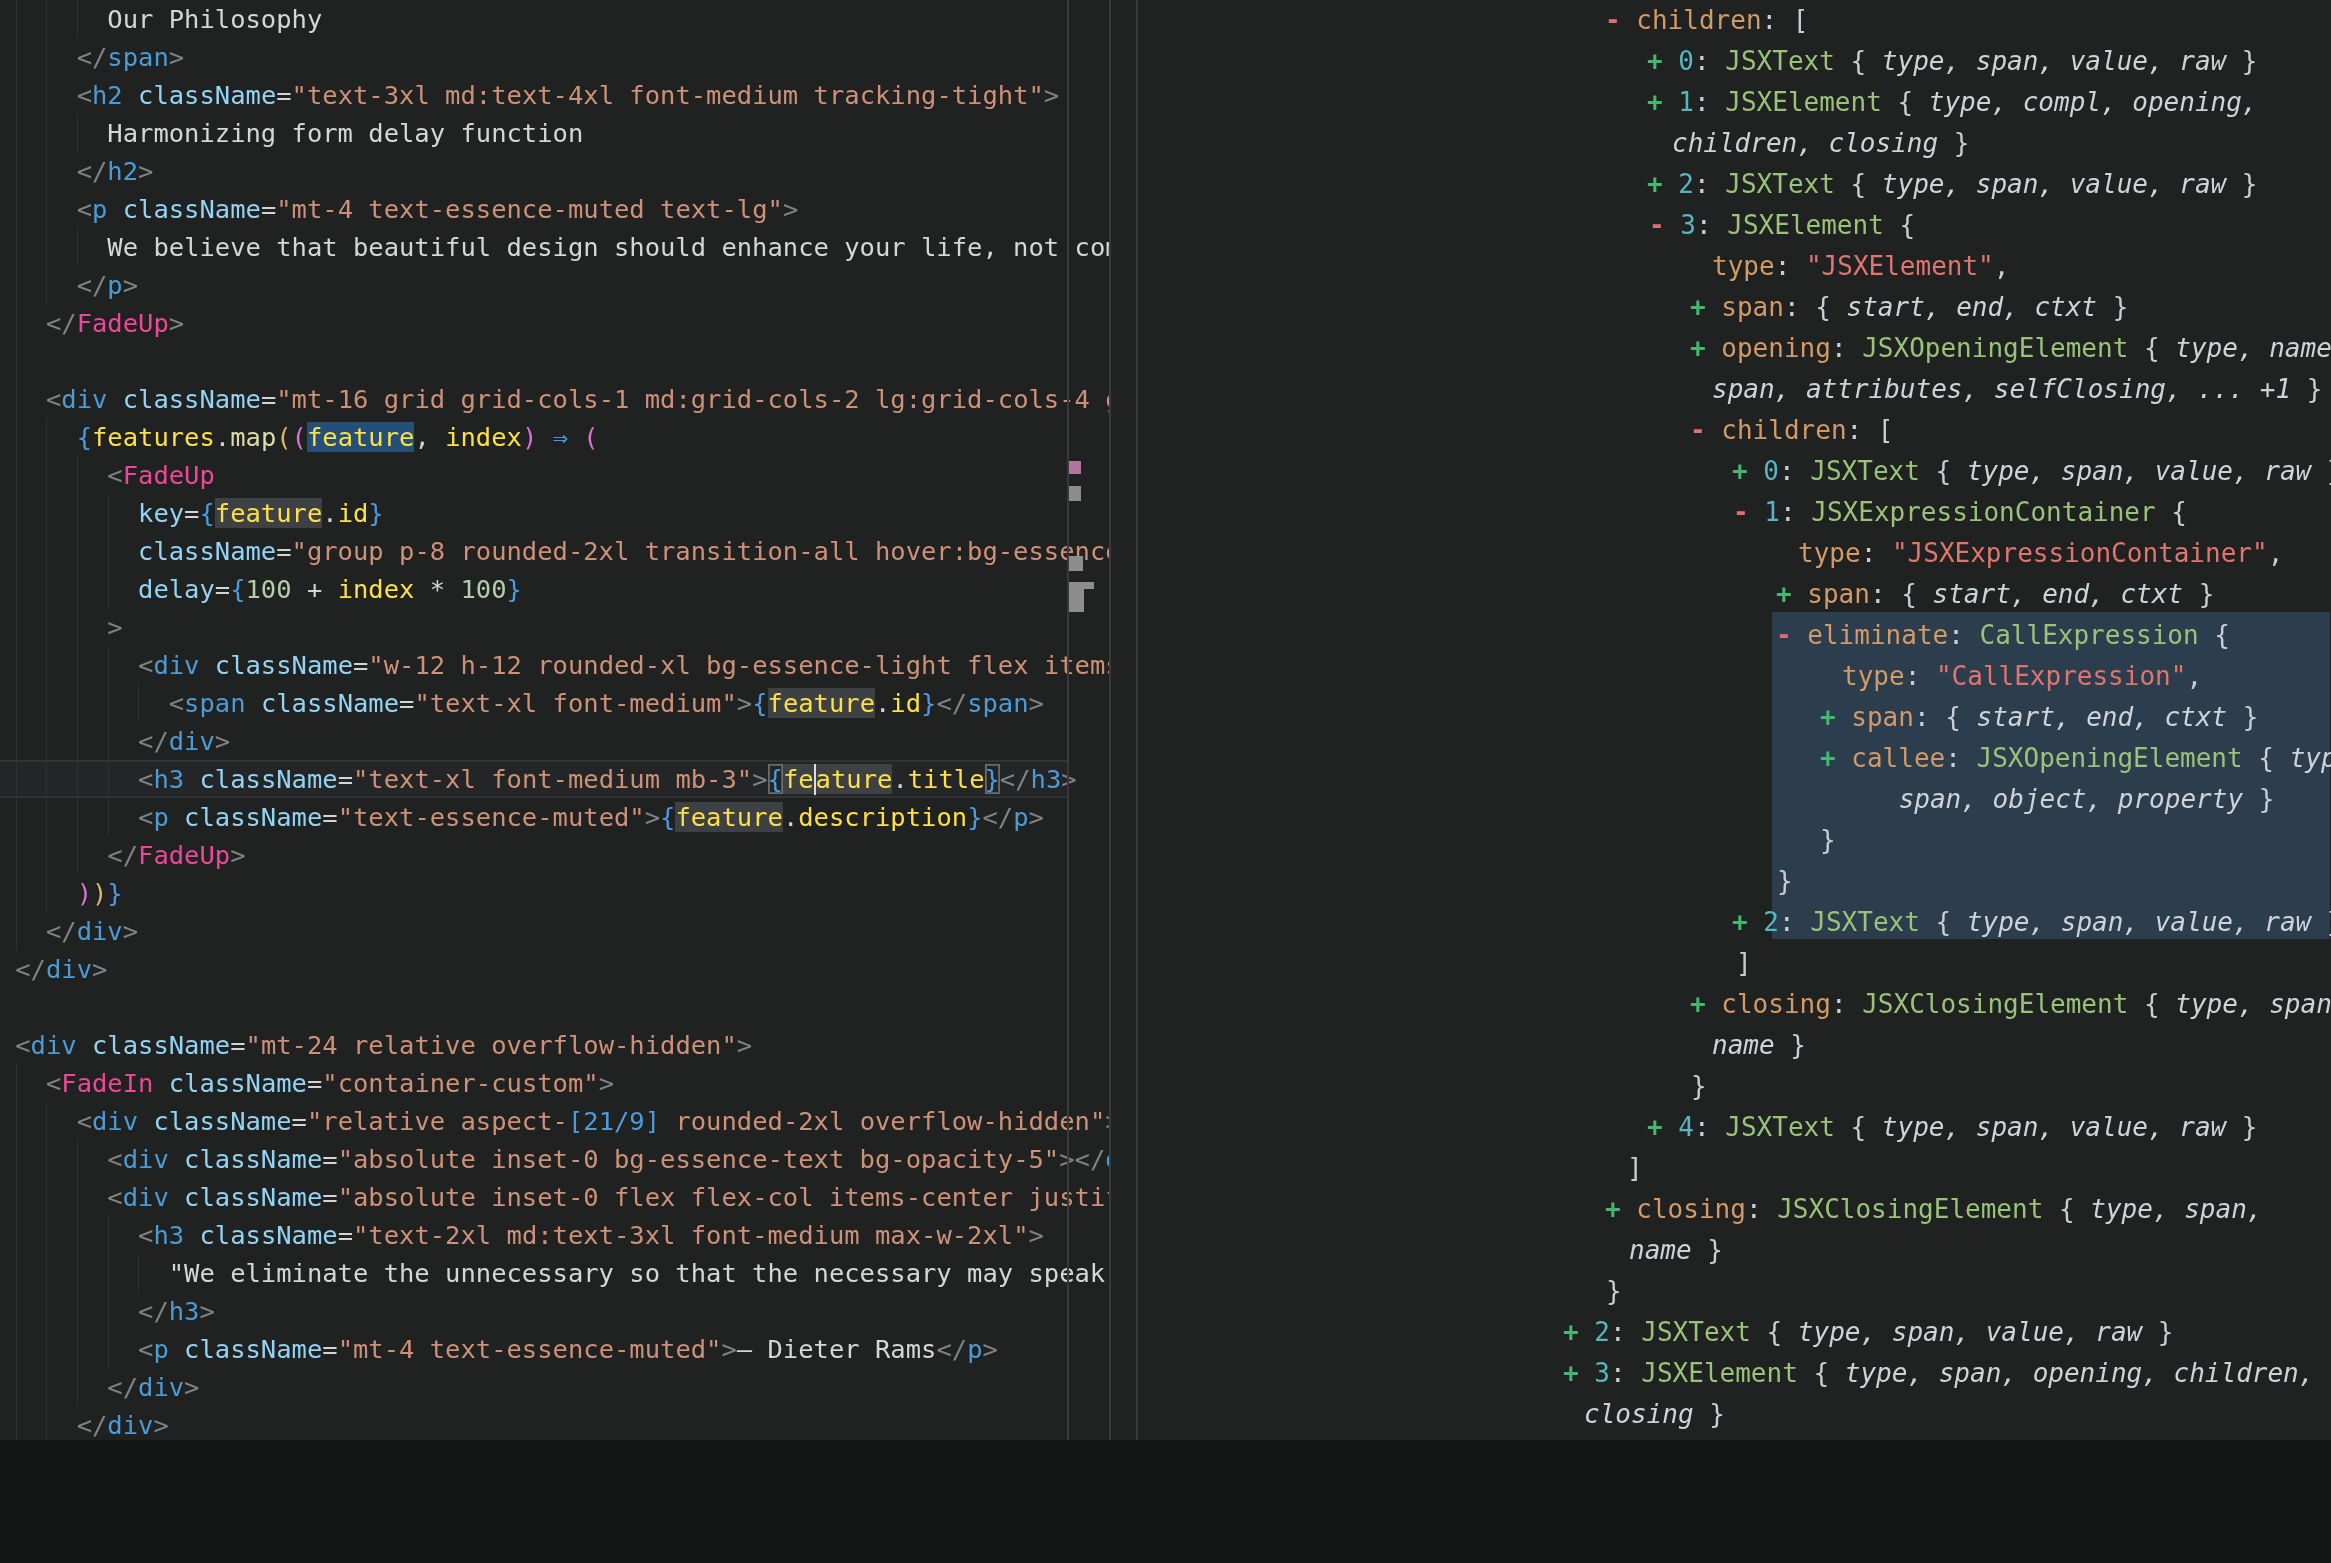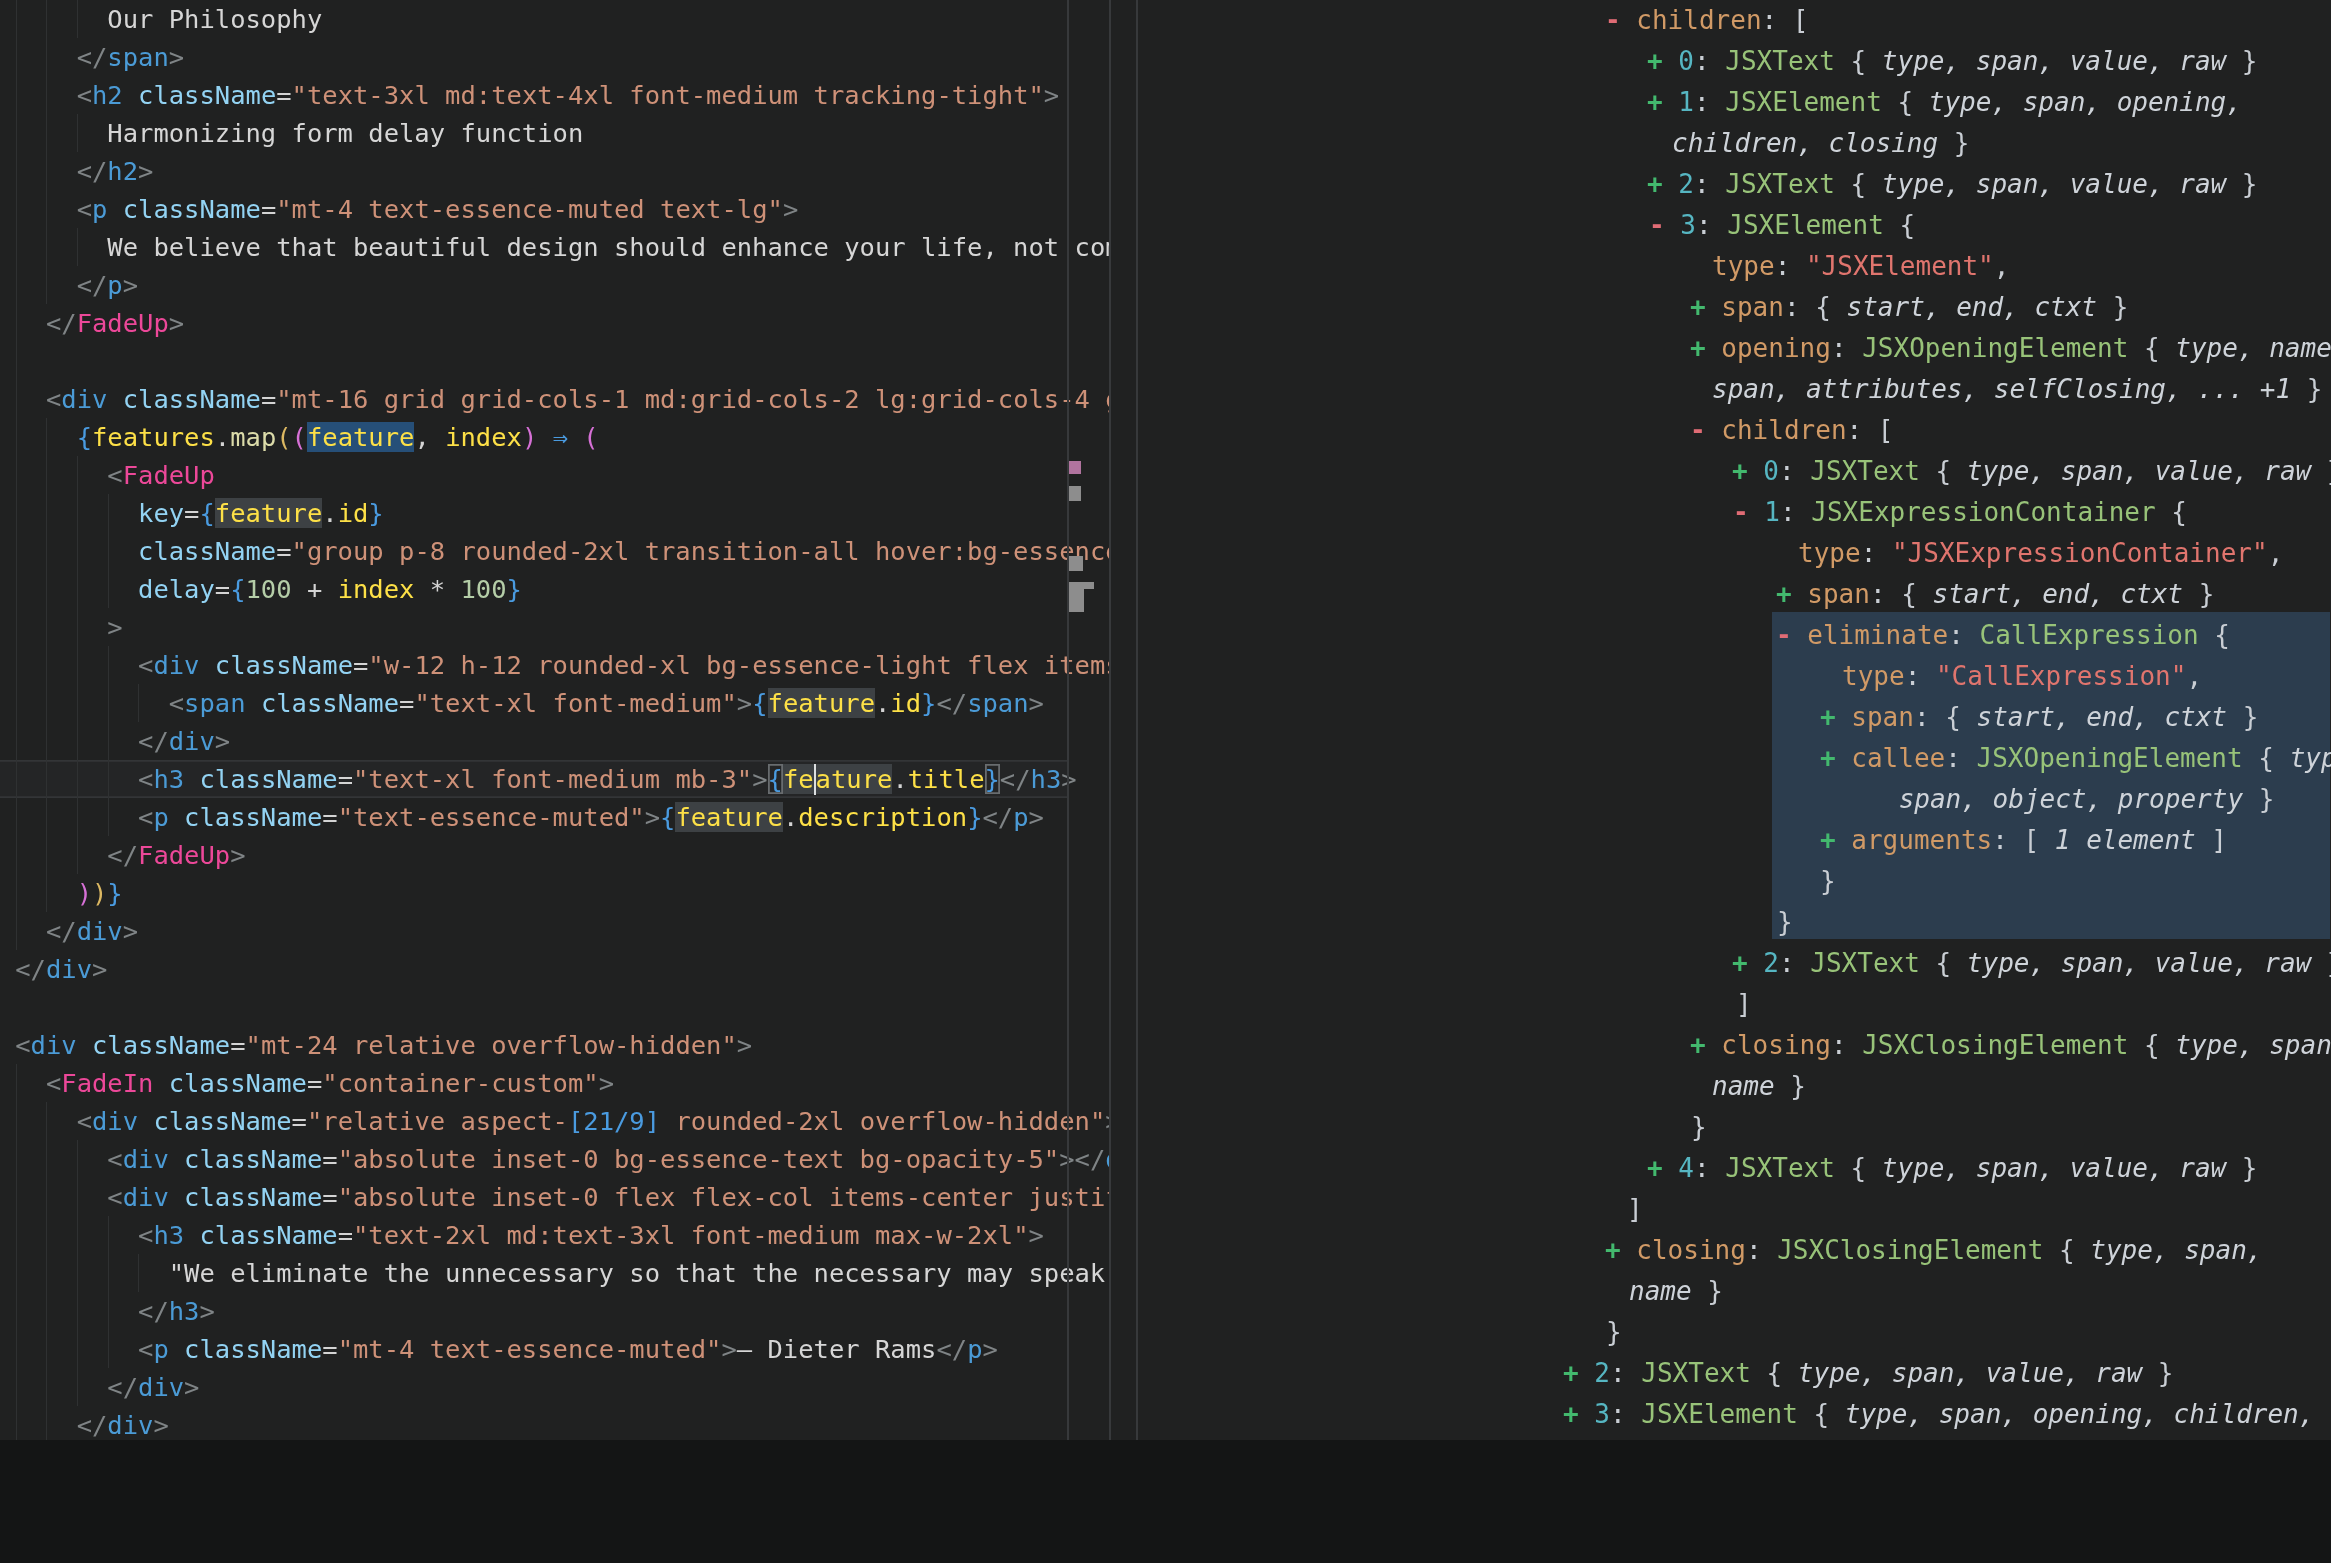--- a/index.html
+++ b/index.html
@@ -95,39 +95,38 @@
       <div class="vdiv" style="left: 1067px;"></div>
       <div class="vdiv" style="left: 1109px;"></div>
       <div class="vdiv" style="left: 1136px;"></div>
     </div>
 
   <div id="ast-pane">
     <div id="ast-highlight" style="left: 636px; top: 612px; width: 558px; height: 327px;"></div>
     <div id="ast-lines">
         <div class="al" style="padding-left: 469px;"><span class="minus">- </span><span class="key">children</span><span class="pl">: [</span></div>
         <div class="al" style="padding-left: 511px;"><span class="plus">+ </span><span class="idx">0</span><span class="pl">: </span><span class="typ">JSXText</span><span class="pl"> { </span><span class="pv">type, span, value, raw</span><span class="pl"> }</span></div>
-        <div class="al" style="padding-left: 511px;"><span class="plus">+ </span><span class="idx">1</span><span class="pl">: </span><span class="typ">JSXElement</span><span class="pl"> { </span><span class="pv">type, span, opening,</span></div>
+        <div class="al" style="padding-left: 511px;"><span class="plus">+ </span><span class="idx">1</span><span class="pl">: </span><span class="typ">JSXElement</span><span class="pl"> { </span><span class="pv">type, compl, opening,</span></div>
         <div class="al" style="padding-left: 536px;"><span class="pv">children, closing</span><span class="pl"> }</span></div>
         <div class="al" style="padding-left: 511px;"><span class="plus">+ </span><span class="idx">2</span><span class="pl">: </span><span class="typ">JSXText</span><span class="pl"> { </span><span class="pv">type, span, value, raw</span><span class="pl"> }</span></div>
         <div class="al" style="padding-left: 513px;"><span class="minus">- </span><span class="idx">3</span><span class="pl">: </span><span class="typ">JSXElement</span><span class="pl"> {</span></div>
         <div class="al" style="padding-left: 576px;"><span class="key">type</span><span class="pl">: </span><span class="strv">"JSXElement"</span><span class="pl">,</span></div>
         <div class="al" style="padding-left: 554px;"><span class="plus">+ </span><span class="key">span</span><span class="pl">: { </span><span class="pv">start, end, ctxt</span><span class="pl"> }</span></div>
         <div class="al" style="padding-left: 554px;"><span class="plus">+ </span><span class="key">opening</span><span class="pl">: </span><span class="typ">JSXOpeningElement</span><span class="pl"> { </span><span class="pv">type, name,</span></div>
         <div class="al" style="padding-left: 576px;"><span class="pv">span, attributes, selfClosing, ... +1</span><span class="pl"> }</span></div>
         <div class="al" style="padding-left: 554px;"><span class="minus">- </span><span class="key">children</span><span class="pl">: [</span></div>
         <div class="al" style="padding-left: 596px;"><span class="plus">+ </span><span class="idx">0</span><span class="pl">: </span><span class="typ">JSXText</span><span class="pl"> { </span><span class="pv">type, span, value, raw</span><span class="pl"> }</span></div>
         <div class="al" style="padding-left: 597px;"><span class="minus">- </span><span class="idx">1</span><span class="pl">: </span><span class="typ">JSXExpressionContainer</span><span class="pl"> {</span></div>
         <div class="al" style="padding-left: 662px;"><span class="key">type</span><span class="pl">: </span><span class="strv">"JSXExpressionContainer"</span><span class="pl">,</span></div>
         <div class="al" style="padding-left: 640px;"><span class="plus">+ </span><span class="key">span</span><span class="pl">: { </span><span class="pv">start, end, ctxt</span><span class="pl"> }</span></div>
         <div class="al" style="padding-left: 640px;"><span class="minus">- </span><span class="key">eliminate</span><span class="pl">: </span><span class="typ">CallExpression</span><span class="pl"> {</span></div>
         <div class="al" style="padding-left: 706px;"><span class="key">type</span><span class="pl">: </span><span class="strv">"CallExpression"</span><span class="pl">,</span></div>
         <div class="al" style="padding-left: 684px;"><span class="plus">+ </span><span class="key">span</span><span class="pl">: { </span><span class="pv">start, end, ctxt</span><span class="pl"> }</span></div>
         <div class="al" style="padding-left: 684px;"><span class="plus">+ </span><span class="key">callee</span><span class="pl">: </span><span class="typ">JSXOpeningElement</span><span class="pl"> { </span><span class="pv">type,</span></div>
         <div class="al" style="padding-left: 706px; text-align: center;"><span class="pv">span, object, property</span><span class="pl"> }</span></div>
-        <div class="al" style="padding-left: 684px;"><span class="plus">+ </span><span class="key">arguments</span><span class="pl">: [ </span><span class="pv">1 element</span><span class="pl"> ]</span></div>
         <div class="al" style="padding-left: 684px;"><span class="pl">}</span></div>
         <div class="al" style="padding-left: 641px;"><span class="pl">}</span></div>
         <div class="al" style="padding-left: 596px;"><span class="plus">+ </span><span class="idx">2</span><span class="pl">: </span><span class="typ">JSXText</span><span class="pl"> { </span><span class="pv">type, span, value, raw</span><span class="pl"> }</span></div>
         <div class="al" style="padding-left: 600px;"><span class="pl">]</span></div>
         <div class="al" style="padding-left: 554px;"><span class="plus">+ </span><span class="key">closing</span><span class="pl">: </span><span class="typ">JSXClosingElement</span><span class="pl"> { </span><span class="pv">type, span,</span></div>
         <div class="al" style="padding-left: 576px;"><span class="pv">name</span><span class="pl"> }</span></div>
         <div class="al" style="padding-left: 555px;"><span class="pl">}</span></div>
         <div class="al" style="padding-left: 511px;"><span class="plus">+ </span><span class="idx">4</span><span class="pl">: </span><span class="typ">JSXText</span><span class="pl"> { </span><span class="pv">type, span, value, raw</span><span class="pl"> }</span></div>
         <div class="al" style="padding-left: 491px;"><span class="pl">]</span></div>
         <div class="al" style="padding-left: 469px;"><span class="plus">+ </span><span class="key">closing</span><span class="pl">: </span><span class="typ">JSXClosingElement</span><span class="pl"> { </span><span class="pv">type, span,</span></div>

